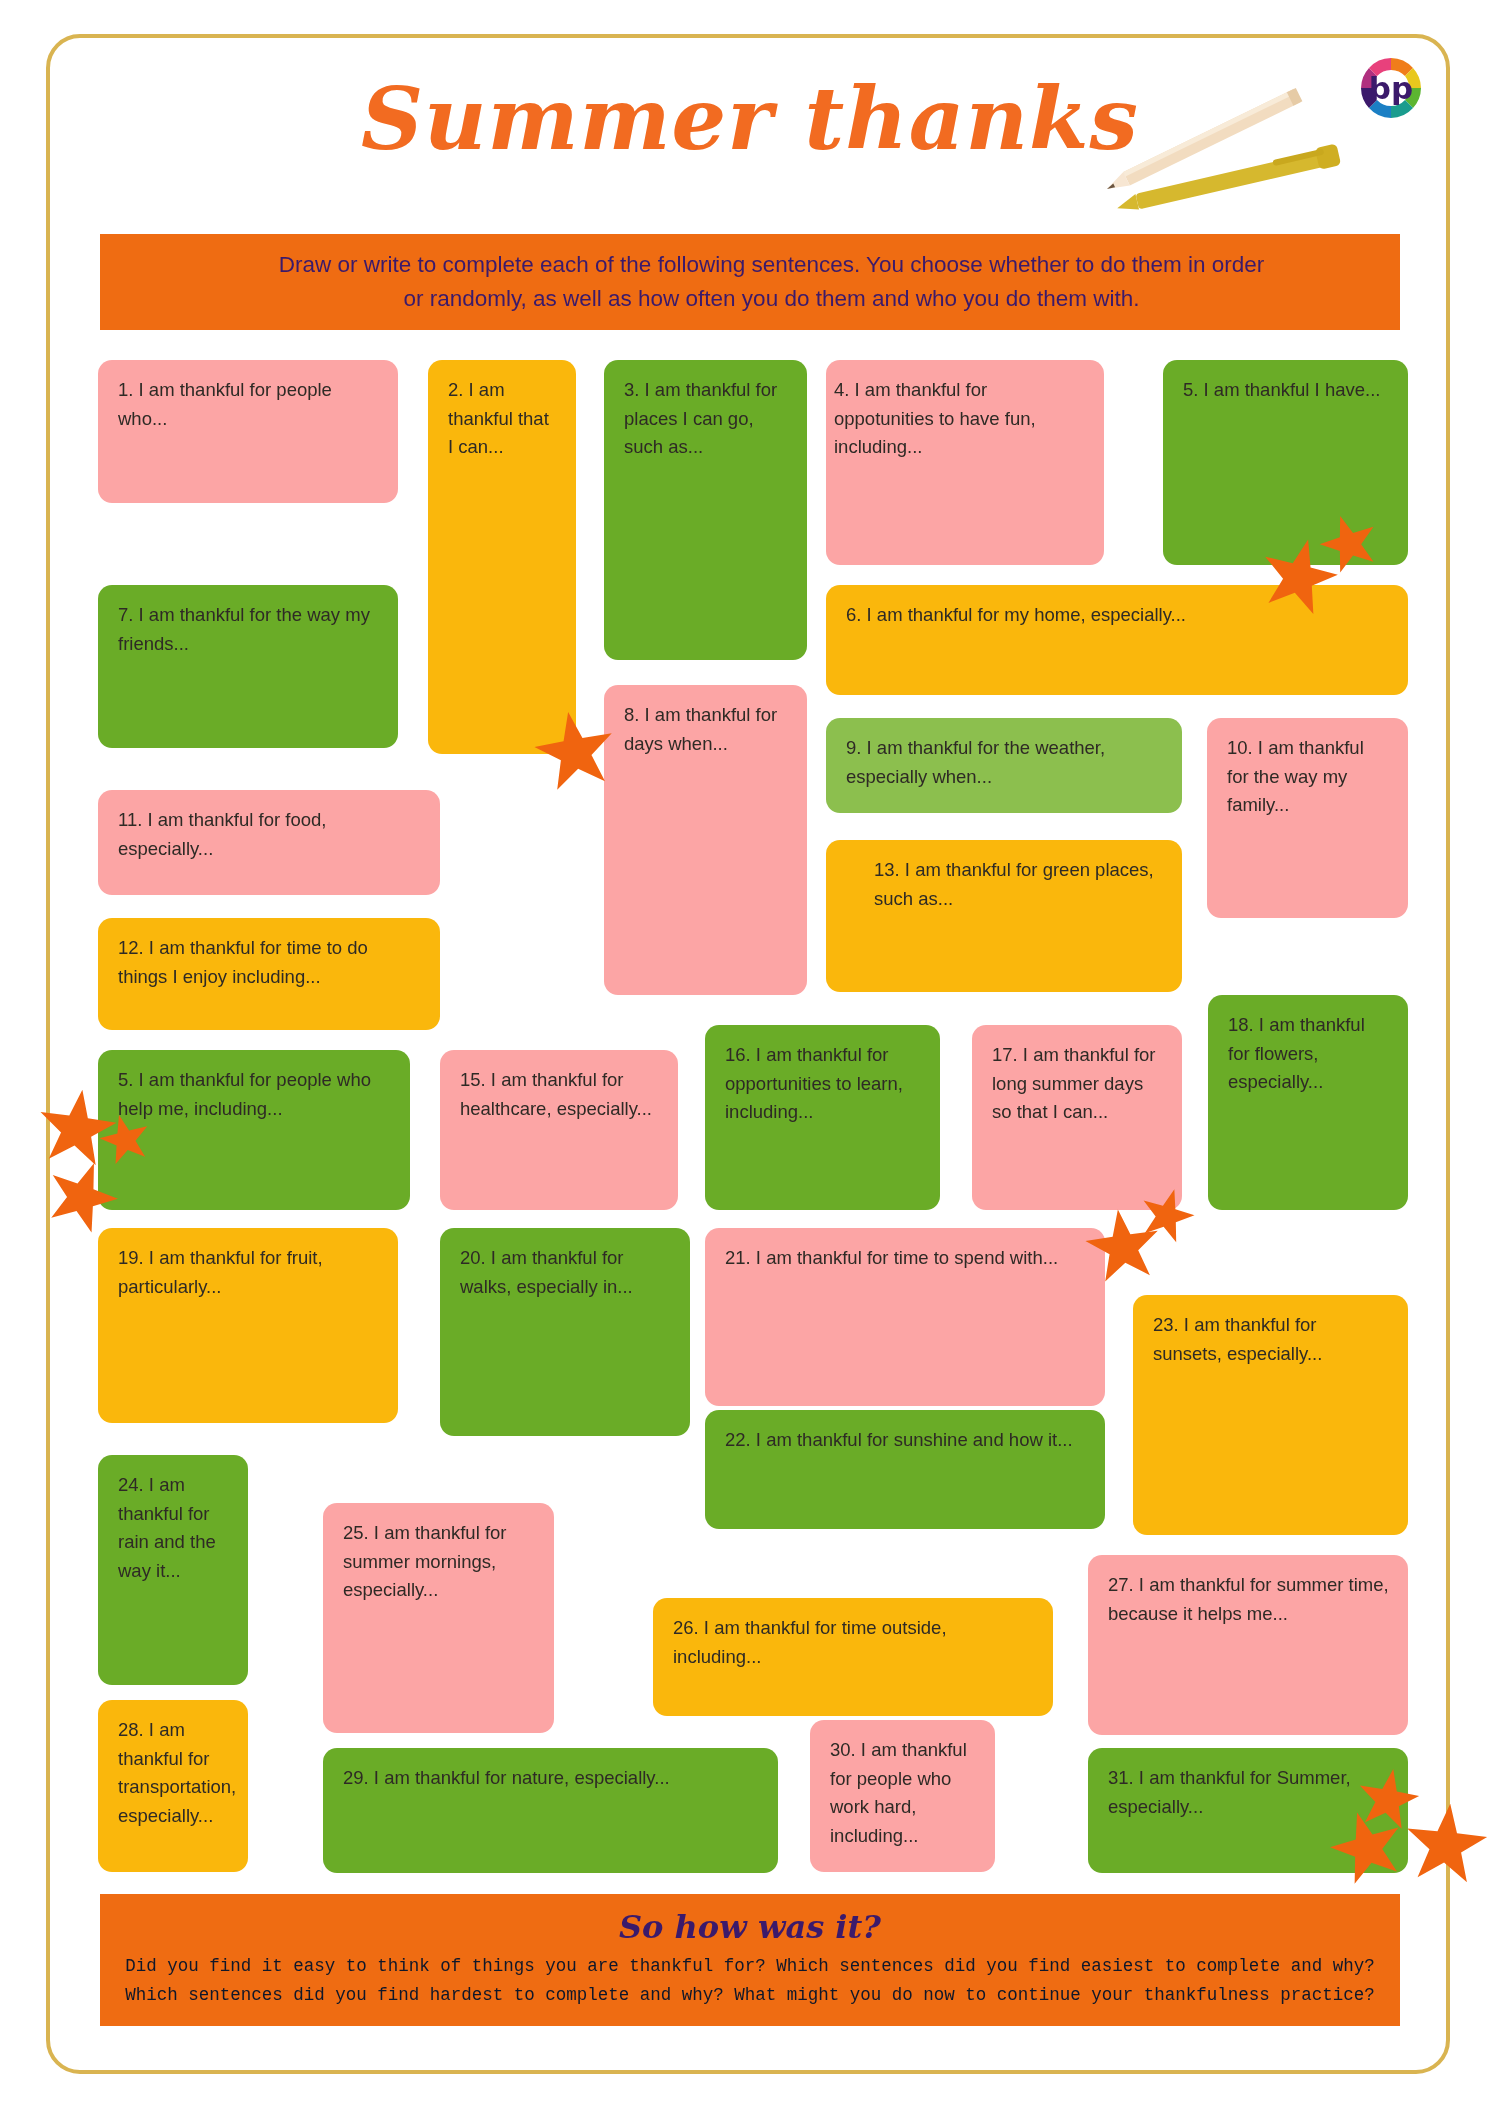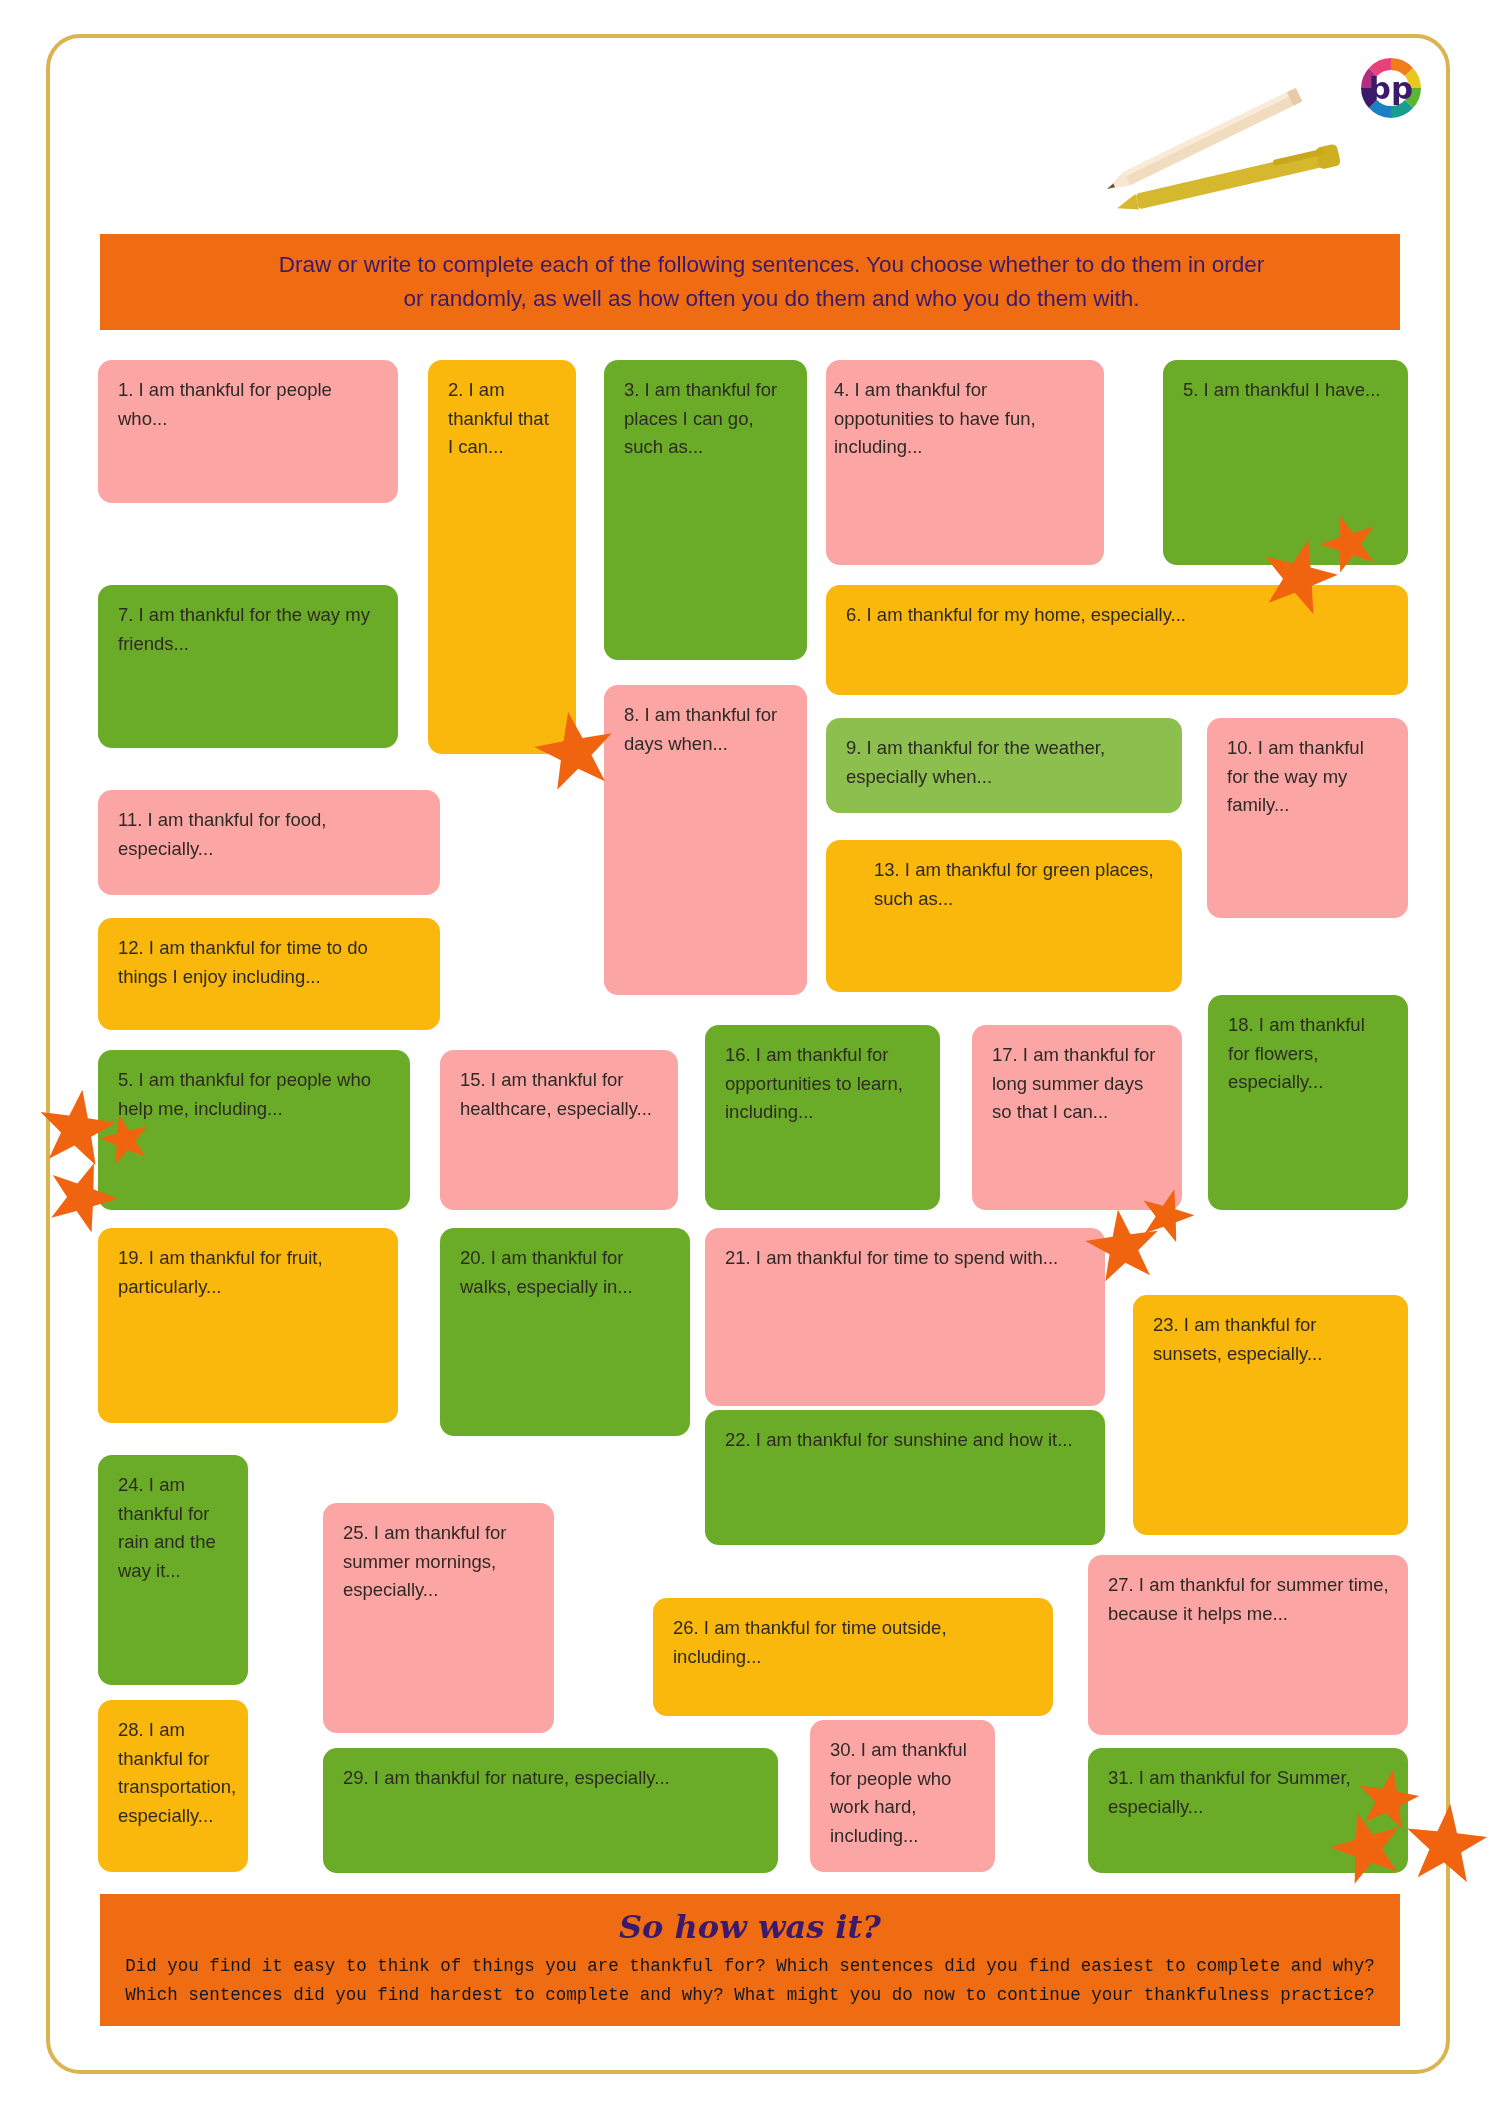--- a/index.html
+++ b/index.html
@@ -163,20 +163,21 @@
         <path d="M58 56 A30 30 0 0 1 36 66 L36 54 A19 19 0 0 0 50 48 Z" fill="#1a9c8e"></path>
         <path d="M36 66 A30 30 0 0 1 14 56 L22 48 A19 19 0 0 0 36 54 Z" fill="#1b7fc4"></path>
         <path d="M14 56 A30 30 0 0 1 6 36 L18 36 A19 19 0 0 0 22 48 Z" fill="#3b1a6b"></path>
         <path d="M6 36 A30 30 0 0 1 14 16 L22 24 A19 19 0 0 0 18 36 Z" fill="#b0307f"></path>
         <path d="M14 16 A30 30 0 0 1 36 6 L36 18 A19 19 0 0 0 22 24 Z" fill="#e8417c"></path>
       </g>
       <text x="36" y="47" font-family="DejaVu Sans, sans-serif" font-size="31" font-weight="bold" fill="#3b1a6b" text-anchor="middle">bp</text>
     </svg>
   </div>
 
+  <div id="title">Summer thanks</div>
 
   <div id="pencils">
     <svg width="300" height="140" viewBox="0 0 300 140">
 
       <g transform="rotate(-26 150 70)">
         <rect x="40" y="52" width="190" height="15" fill="#f2dcc0"></rect>
         <rect x="40" y="52" width="190" height="5" fill="#f8ebd8"></rect>
         <polygon points="40,52 40,67 18,60" fill="#f7e6d2"></polygon>
         <polygon points="18,60 26,58 26,62" fill="#6b5540"></polygon>
         <rect x="222" y="52" width="10" height="15" fill="#e6cba6"></rect>
@@ -213,21 +214,21 @@
       <div class="card amber" style="left: 98px; top: 918px; width: 342px; height: 112px;"><span>12. I am thankful for time to do things I enjoy including...</span></div>
       <div class="card amber" style="left: 826px; top: 840px; width: 356px; height: 152px; padding-left: 48px;"><span>13. I am thankful for green places, such as...</span></div>
       <div class="card green" style="left: 98px; top: 1050px; width: 312px; height: 160px;"><span>5. I am thankful for people who help me, including...</span></div>
       <div class="card yellow" style="left: 440px; top: 1050px; width: 238px; height: 160px;"><span>15. I am thankful for healthcare, especially...</span></div>
       <div class="card green" style="left: 705px; top: 1025px; width: 235px; height: 185px;"><span>16. I am thankful for opportunities to learn, including...</span></div>
       <div class="card yellow" style="left: 972px; top: 1025px; width: 210px; height: 185px;"><span>17. I am thankful for long summer days so that I can...</span></div>
       <div class="card green" style="left: 1208px; top: 995px; width: 200px; height: 215px;"><span>18. I am thankful for flowers, especially...</span></div>
       <div class="card amber" style="left: 98px; top: 1228px; width: 300px; height: 195px;"><span>19. I am thankful for fruit, particularly...</span></div>
       <div class="card green" style="left: 440px; top: 1228px; width: 250px; height: 208px;"><span>20. I am thankful for walks, especially in...</span></div>
       <div class="card yellow" style="left: 705px; top: 1228px; width: 400px; height: 178px;"><span>21. I am thankful for time to spend with...</span></div>
-      <div class="card green" style="left: 705px; top: 1410px; width: 400px; height: 135px;"><span>22. I am thankful for sunshine and how it...</span></div>
+      <div class="card green" style="left: 705px; top: 1410px; width: 400px; height: 119px;"><span>22. I am thankful for sunshine and how it...</span></div>
       <div class="card amber" style="left: 1133px; top: 1295px; width: 275px; height: 240px;"><span>23. I am thankful for sunsets, especially...</span></div>
       <div class="card green" style="left: 98px; top: 1455px; width: 150px; height: 230px;"><span>24. I am thankful for rain and the way it...</span></div>
       <div class="card yellow" style="left: 323px; top: 1503px; width: 231px; height: 230px;"><span>25. I am thankful for summer mornings, especially...</span></div>
       <div class="card amber" style="left: 653px; top: 1598px; width: 400px; height: 118px;"><span>26. I am thankful for time outside, including...</span></div>
       <div class="card yellow" style="left: 1088px; top: 1555px; width: 320px; height: 180px;"><span>27. I am thankful for summer time, because it helps me...</span></div>
       <div class="card amber" style="left: 98px; top: 1700px; width: 150px; height: 172px;"><span>28. I am thankful for transportation, especially...</span></div>
       <div class="card green" style="left: 323px; top: 1748px; width: 455px; height: 125px;"><span>29. I am thankful for nature, especially...</span></div>
       <div class="card yellow" style="left: 810px; top: 1720px; width: 185px; height: 152px;"><span>30. I am thankful for people who work hard, including...</span></div>
       <div class="card green" style="left: 1088px; top: 1748px; width: 320px; height: 125px;"><span>31. I am thankful for Summer, especially...</span></div>
     </div>

